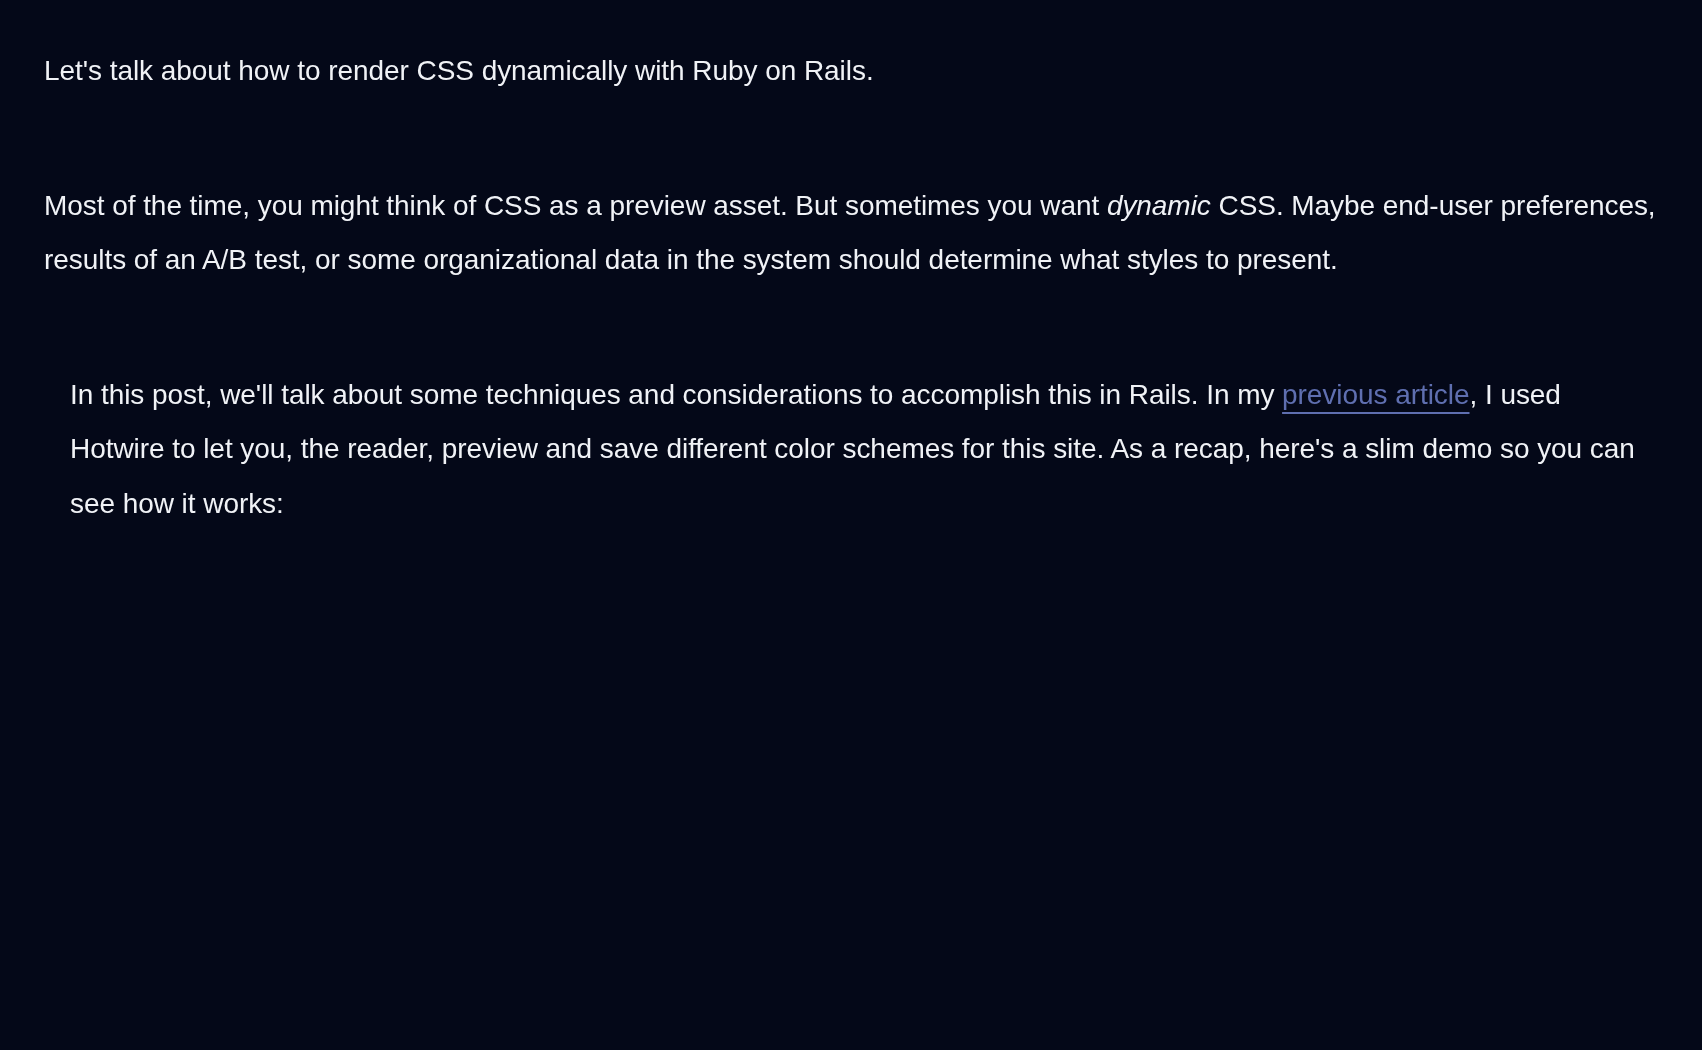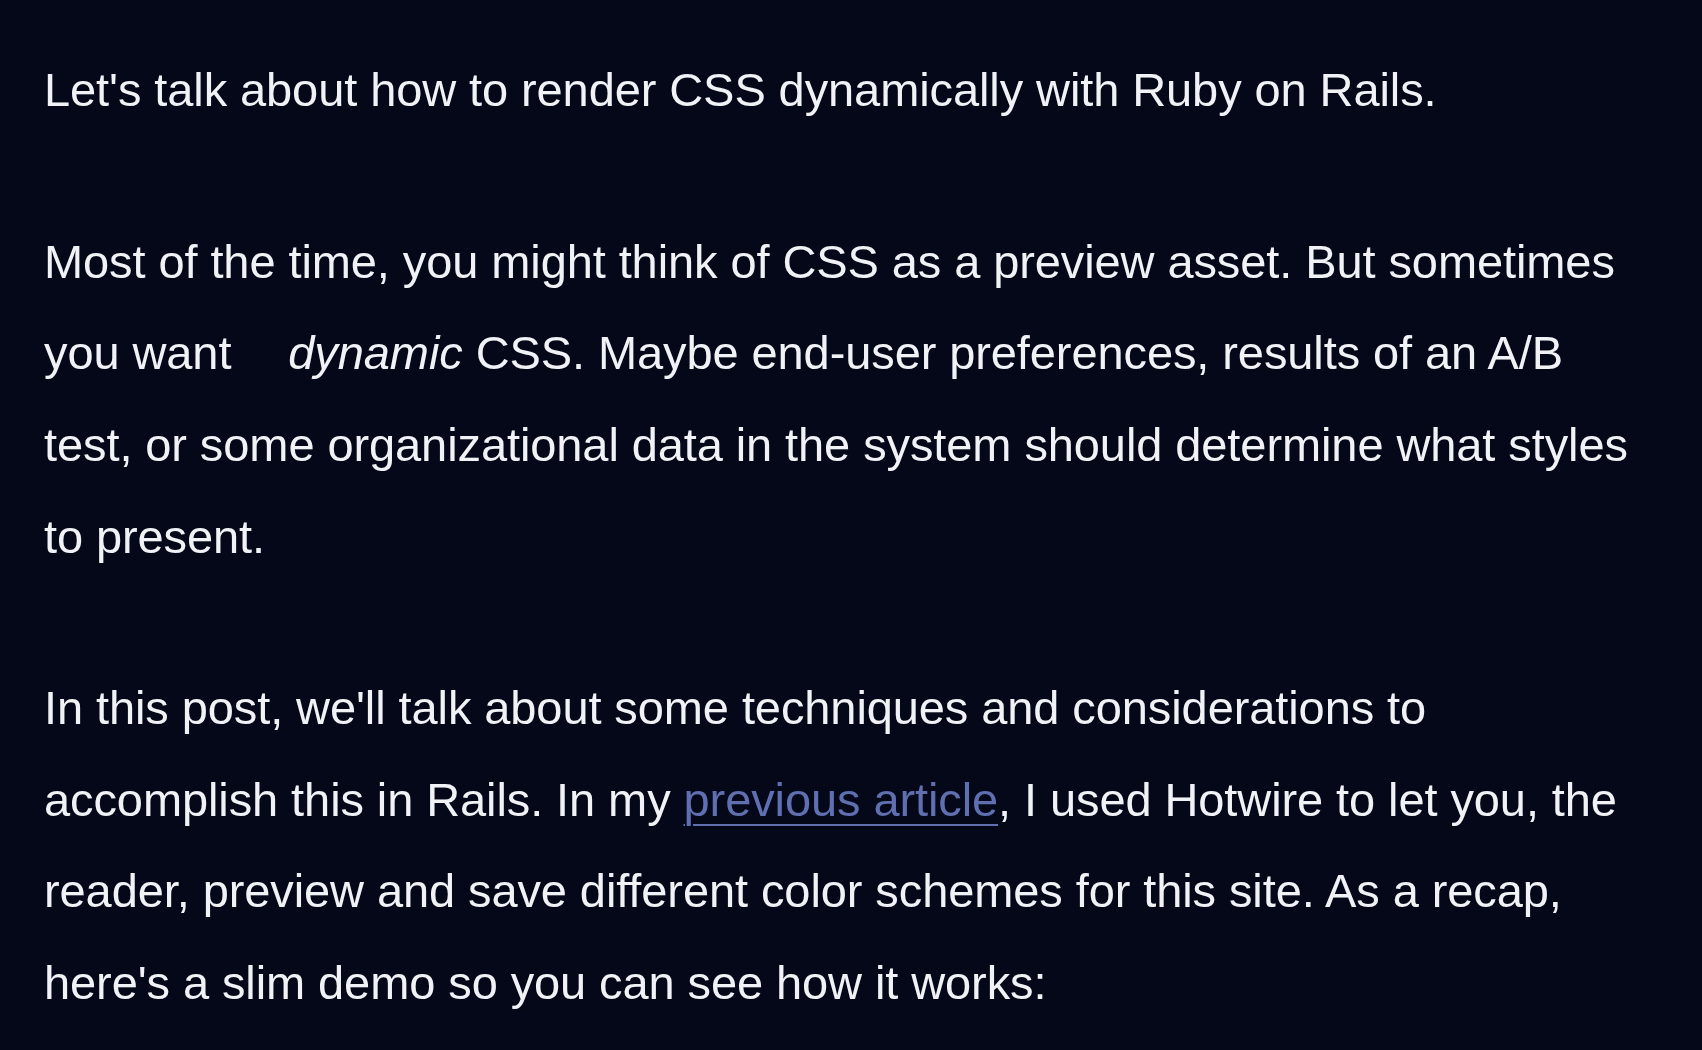--- a/index.html
+++ b/index.html
@@ -11,34 +11,34 @@
       background-color: #040818;
       color: #f0f2f6;
       font-family: -apple-system, BlinkMacSystemFont, "Segoe UI", Helvetica, Arial, sans-serif;
       padding: 44px 44px 44px 44px;
       width: 1702px;
       min-height: 1050px;
       border-radius: 28px;
       overflow: hidden;
     }
     .article {
-      font-size: 47px;
+      font-size: 28px;
       line-height: 1.95;
       letter-spacing: -0.002em;
       font-weight: 400;
     }
     p {
       margin-bottom: 80px;
     }
     p:last-child {
       margin-bottom: 0;
+      margin-left: 26px;
     }
     em {
       font-style: italic;
-      margin-left: 44px;
     }
     a {
       color: #5f6fb0;
       text-decoration: underline;
       text-decoration-thickness: 2px;
       text-underline-offset: 8px;
     }
   </style>
 </head>
 <body>

